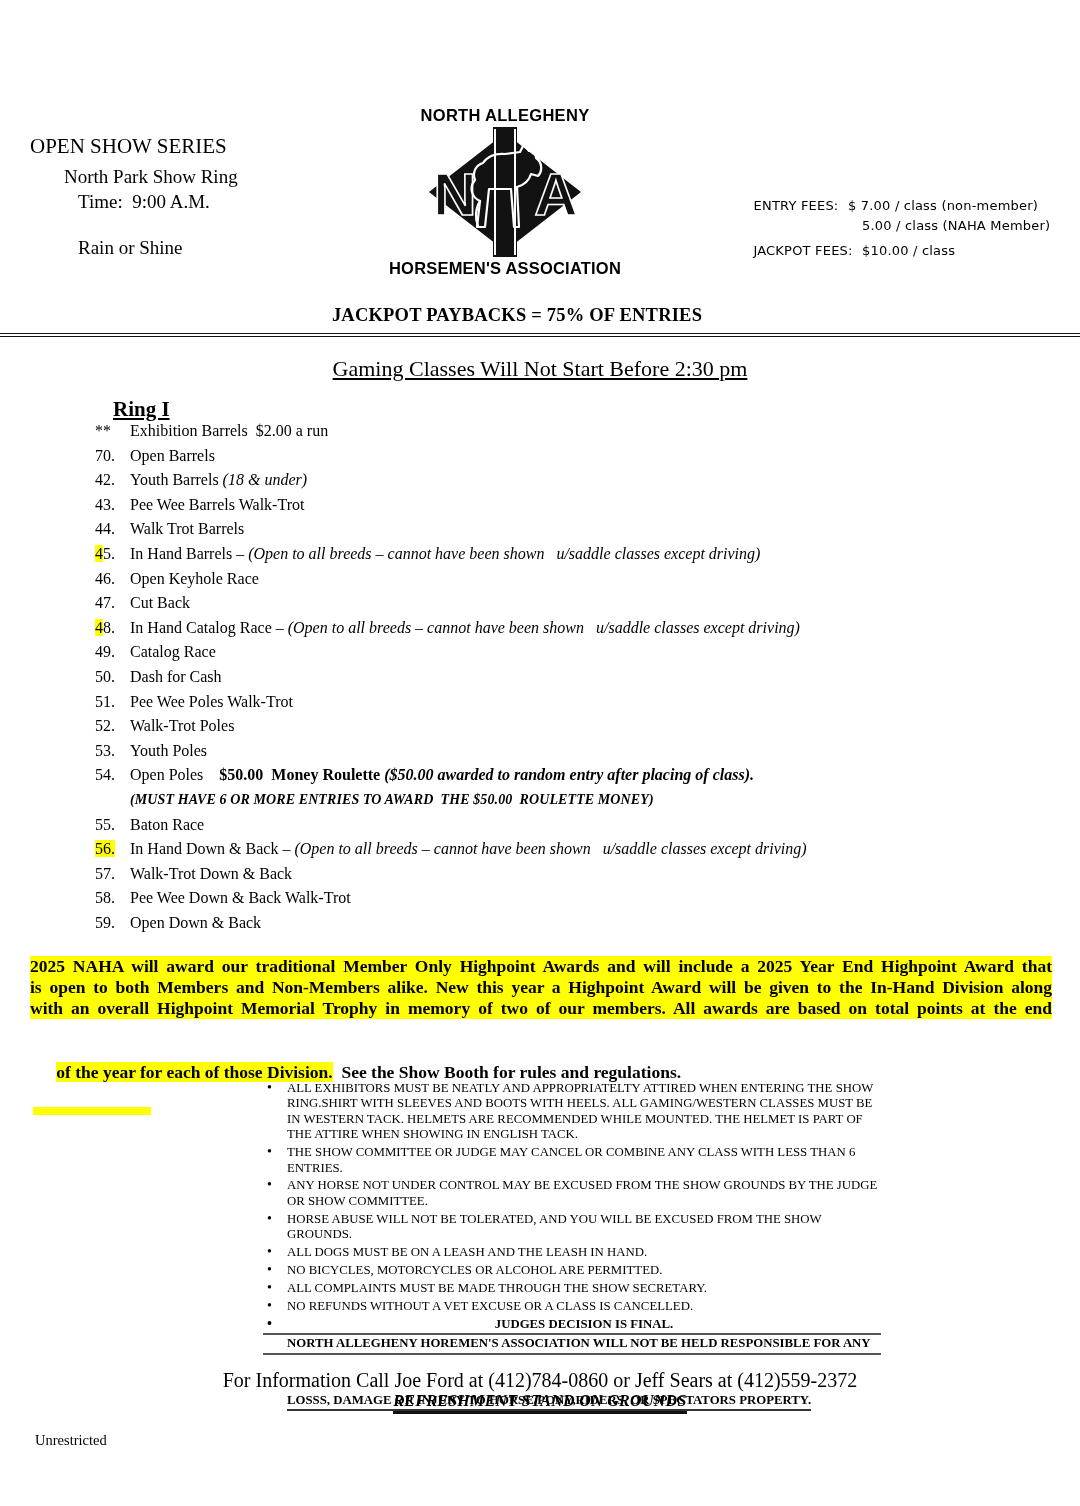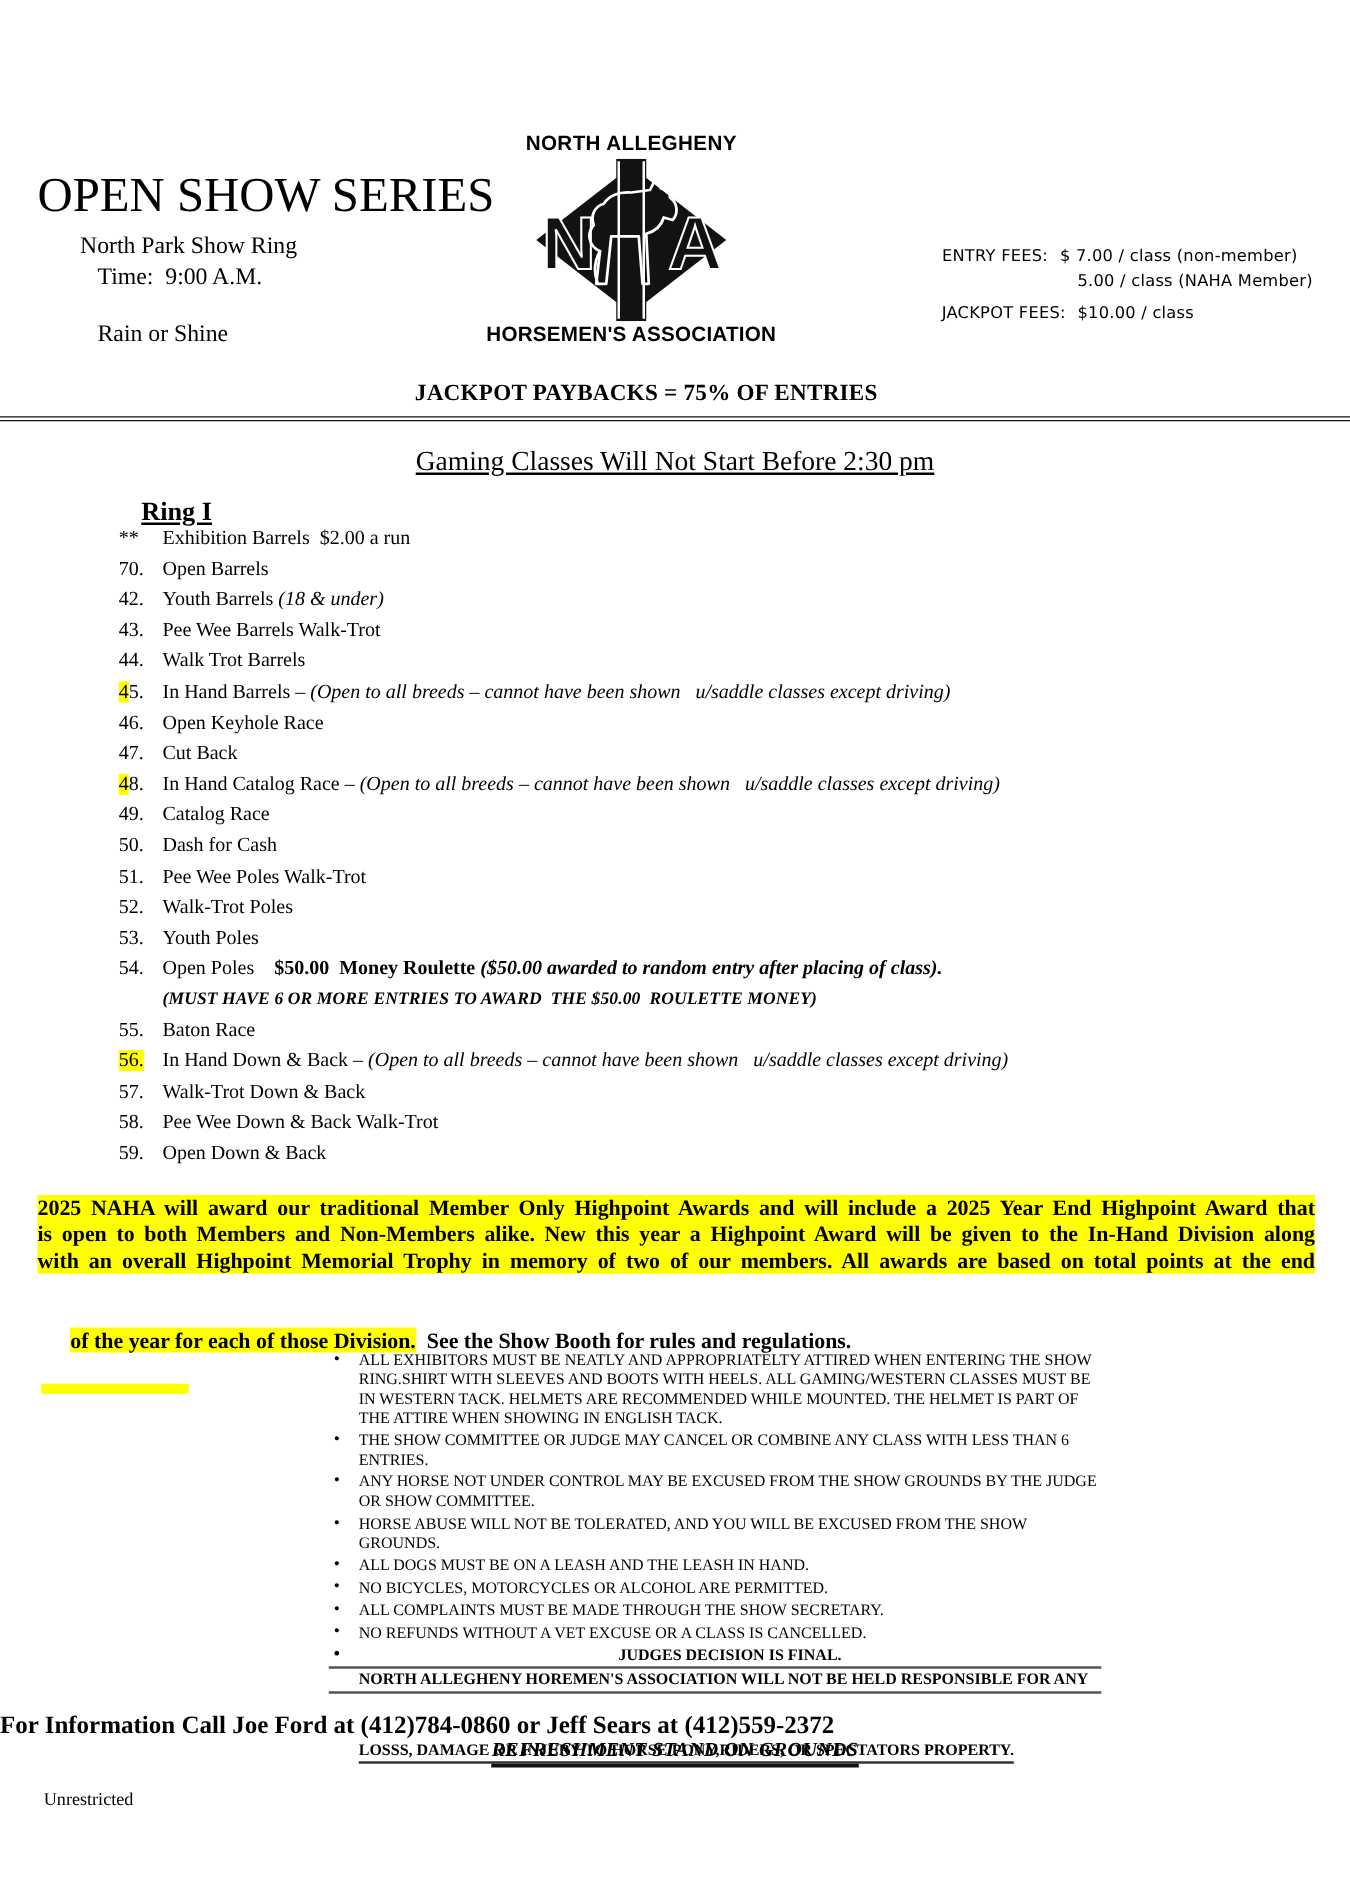--- a/index.html
+++ b/index.html
@@ -2,21 +2,21 @@
 <html><head>
 <meta charset="utf-8">
 <style>
   html,body { margin:0; padding:0; background:#ffffff; }
   .page {
     position:relative; width:1080px; height:1506px; background:#ffffff;
     font-family:"Liberation Serif", serif; color:#000; overflow:hidden;
   }
   
   .title-block { position:absolute; left:30px; top:134px; }
-  .doc-title { font-size:39px; white-space:pre; }
+  .doc-title { font-size:21px; white-space:pre; }
   .sub1 { font-size:19px; margin:7px 0 0 34px; white-space:pre; }
   .sub2 { font-size:19px; margin:3px 0 0 48px; white-space:pre; }
   .sub3 { font-size:19px; margin:24px 0 0 48px; white-space:pre; }
 
   .logo-block { position:absolute; left:378px; top:106px; width:254px; text-align:center;
                 font-family:"Liberation Sans", sans-serif; font-weight:bold; }
   .org-top { font-size:16.5px; letter-spacing:0.3px; }
   .org-bottom { font-size:16.5px; letter-spacing:0.2px; margin-top:2px; }
   .logo-svg { display:block; margin:2px auto 0 auto; }
 
@@ -67,22 +67,22 @@
   .rule-item { position:relative; padding-left:24px; margin-bottom:2.5px; }
   .bullet { position:absolute; left:4px; top:-1px; font-size:14px; }
   .judges-row { position:relative; padding-left:24px; font-weight:bold; text-align:center;
                 border-bottom:2px solid #555; padding-bottom:1px; }
   .disc1 { padding-left:24px; font-weight:bold; border-bottom:2px solid #555;
            padding-top:1px; padding-bottom:1px; }
   .disc2 { margin-left:24px; padding-top:1px; }
   .disc2 span { font-weight:bold; border-bottom:2.5px solid #333; padding-bottom:1px; display:inline-block;margin-top:37px; }
 
   
-  .footer-info { position:absolute; top:1369px; left:0; width:1080px; text-align:left;
-                 font-size:20px;font-weight:bold; }
+  .footer-info { position:absolute; top:1369px; left:0; width:1080px; text-align:center;
+                 font-size:20px; }
   .refreshment { position:absolute; top:1392px; left:0; width:1080px; text-align:center; }
   .refreshment span { font-size:16px; font-weight:bold; font-style:italic;
                       border-bottom:3px solid #111; padding-bottom:2px; letter-spacing:0.3px;text-align:right; }
   .classification { position:absolute; left:35px; top:1432px; font-size:14.5px; }
 </style>
 </head>
 <body>
 
 <div class="page">
 

